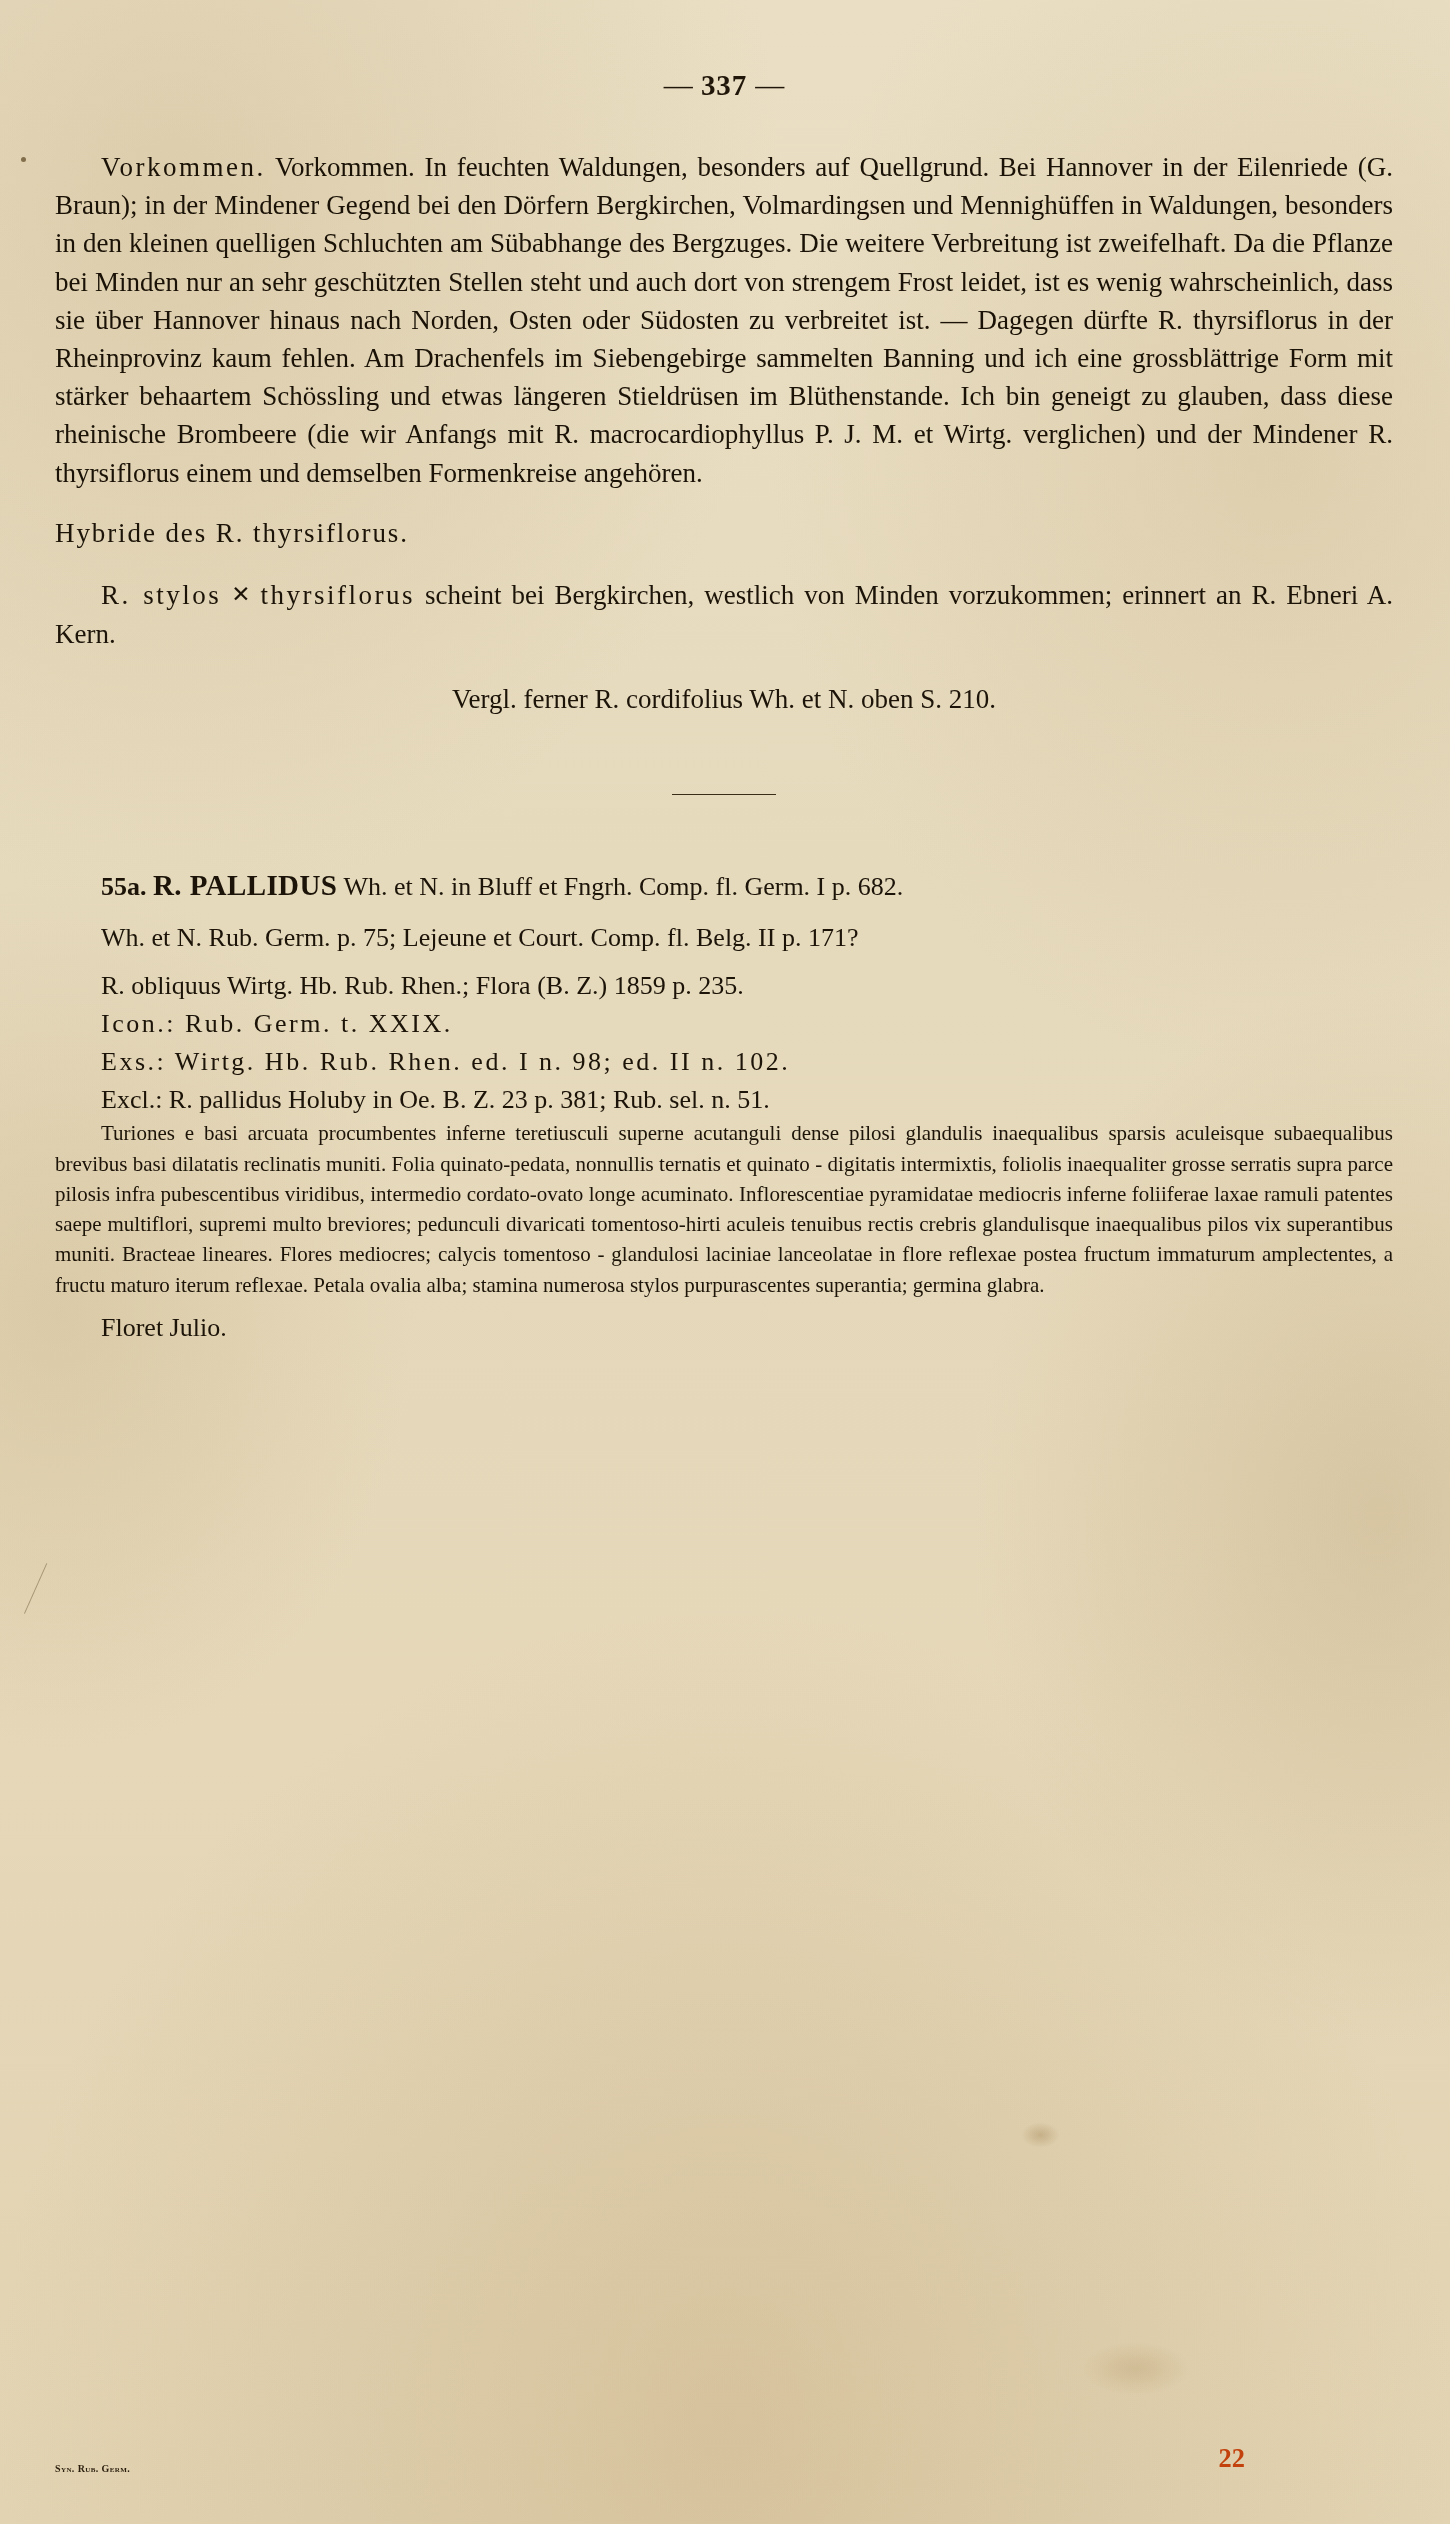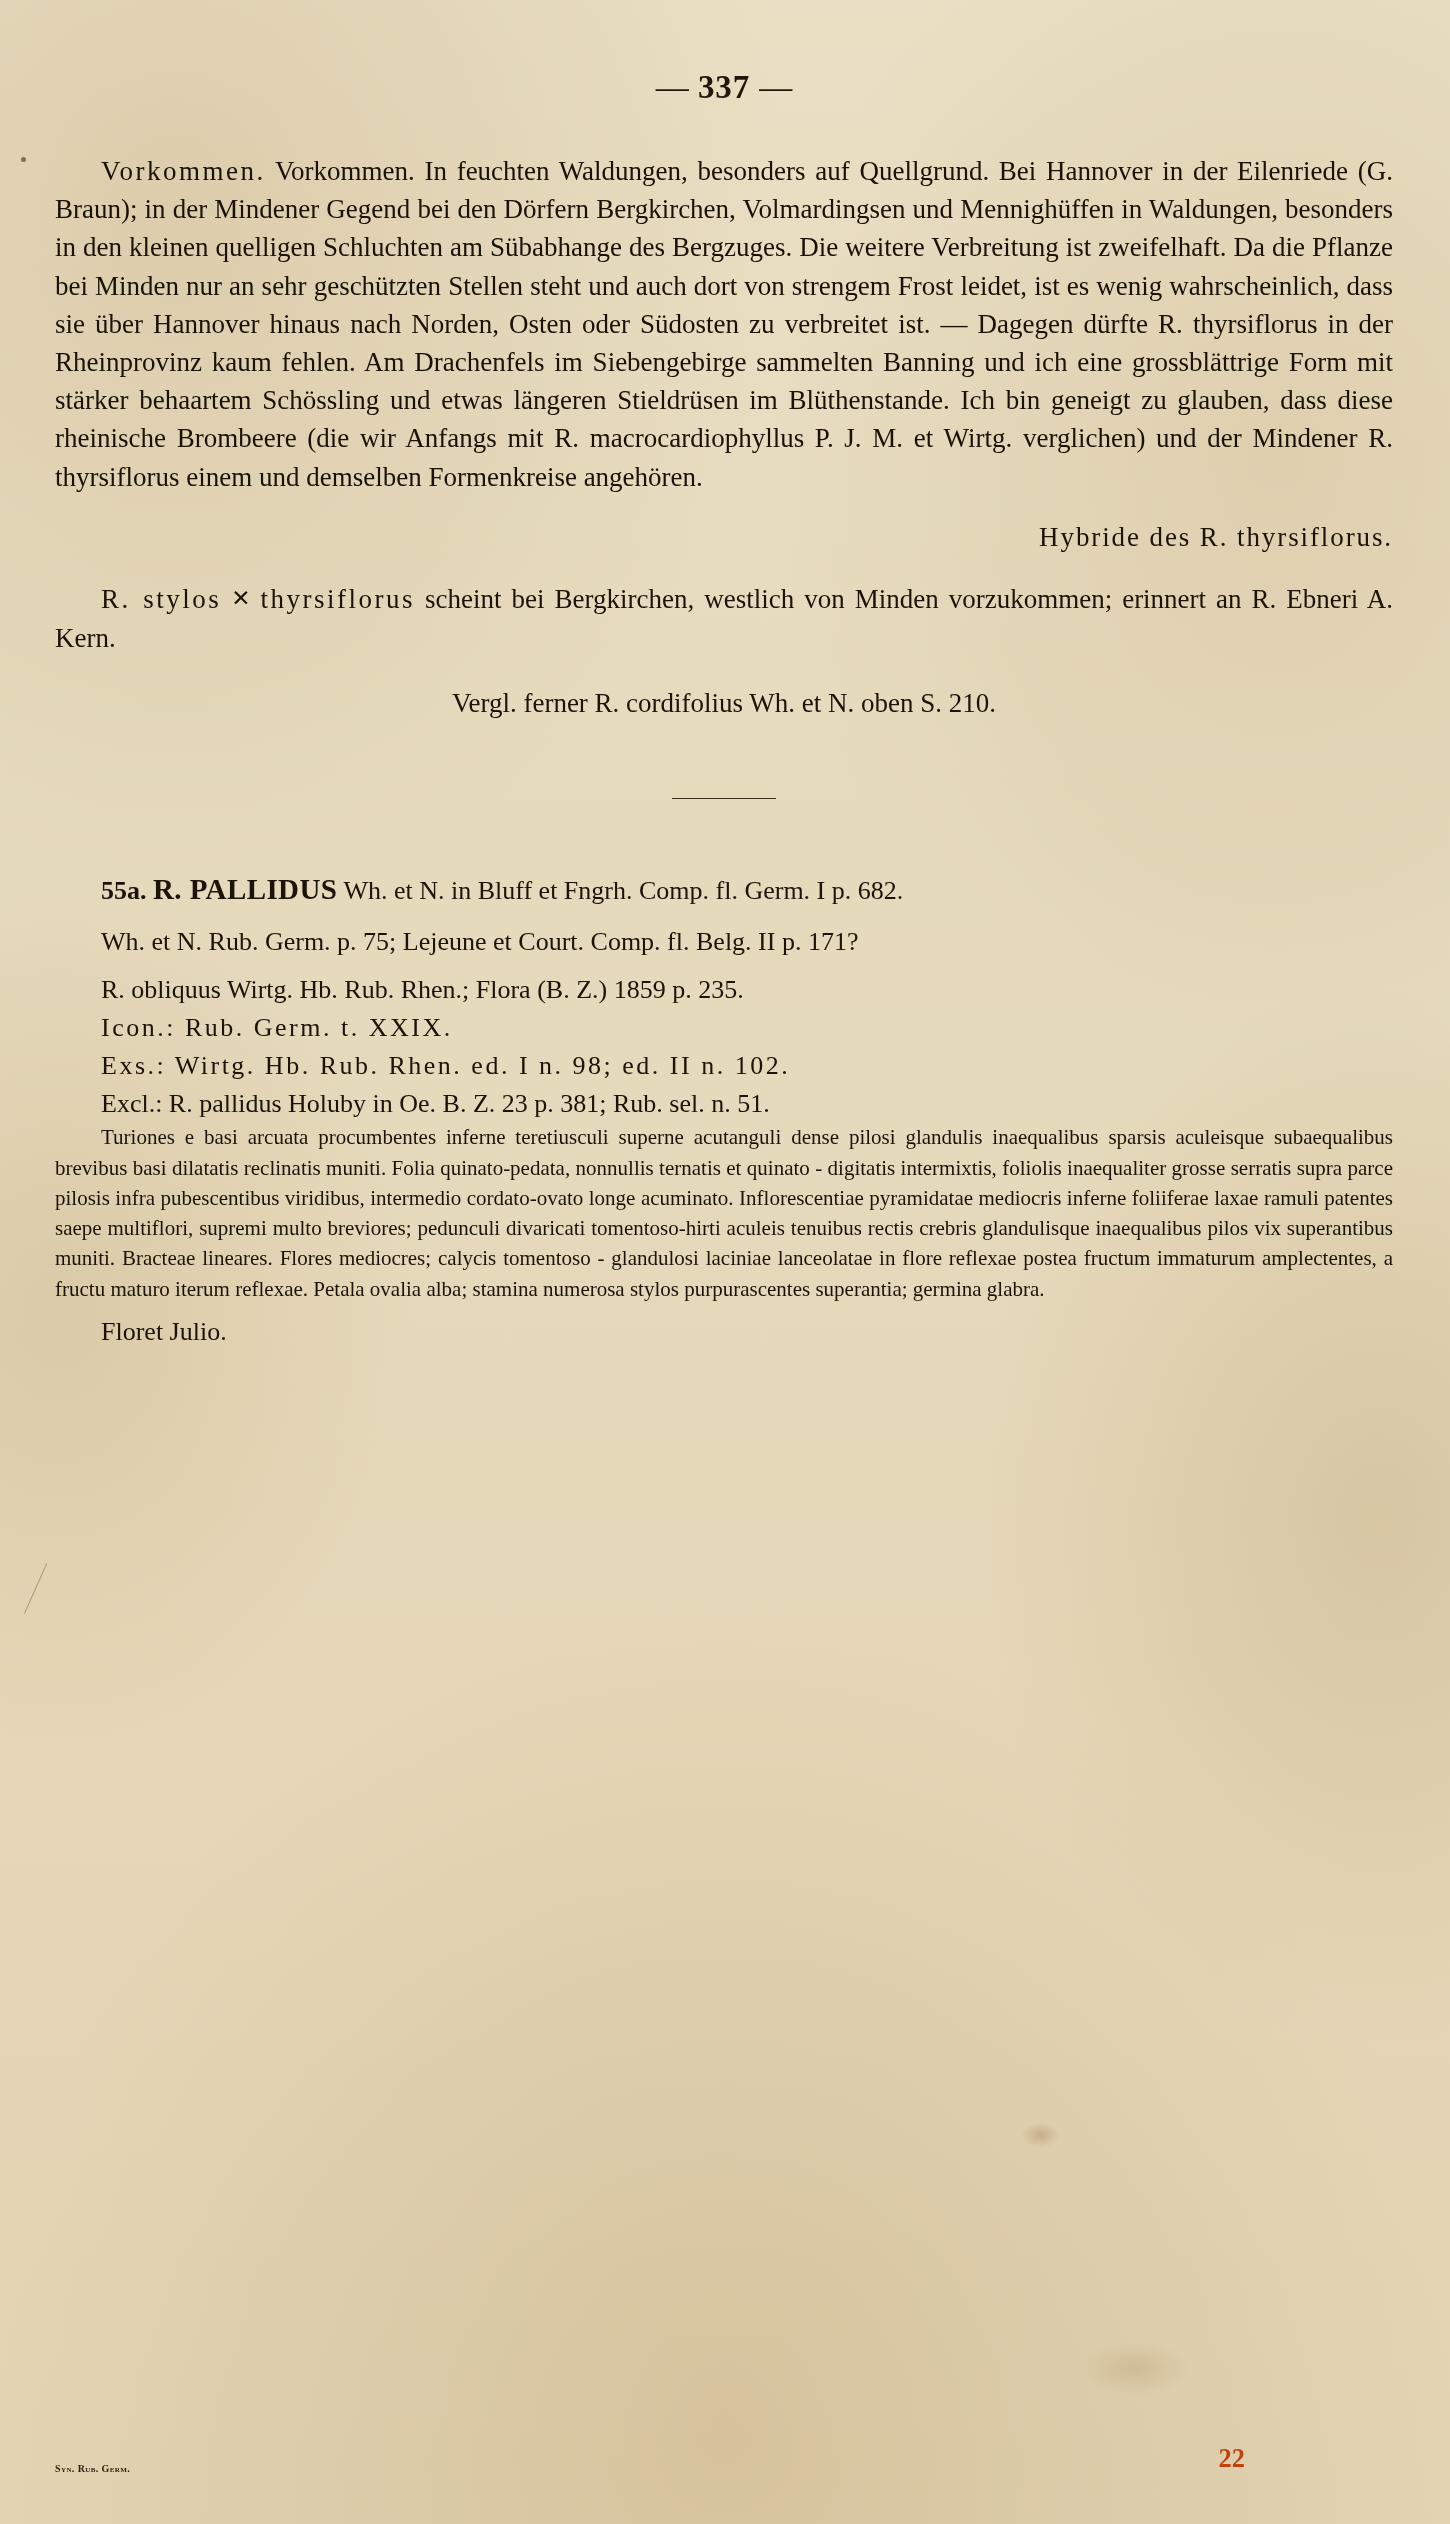--- a/index.html
+++ b/index.html
@@ -35,21 +35,21 @@
     z-index: 1;
   }
   .content {
     position: absolute;
     left: 55px;
     top: 0;
     width: 1338px;
   }
   .page-number {
     text-align: center;
-    font-size: 33px;
+    font-size: 29px;
     font-weight: bold;
     letter-spacing: 0.9px;
     padding-top: 69px;
     color: #20170a;
   }
   .page-number .dash {
     font-weight: normal;
     letter-spacing: 0;
   }
   .body-block {
@@ -67,21 +67,21 @@
     text-indent: 46px;
   }
   .sc {
     letter-spacing: 2.5px;
   }
   .b {
     font-weight: bold;
   }
   .section-head {
     margin-top: 26.4px;
-    text-align: right;
+    text-align: left;
     font-size: 27px;
     letter-spacing: 1.9px;
   }
   .hybrid-block {
     margin-top: 19.4px;
     font-size: 27px;
     line-height: 1.42;
     text-align: justify;
   }
   .center-line {

